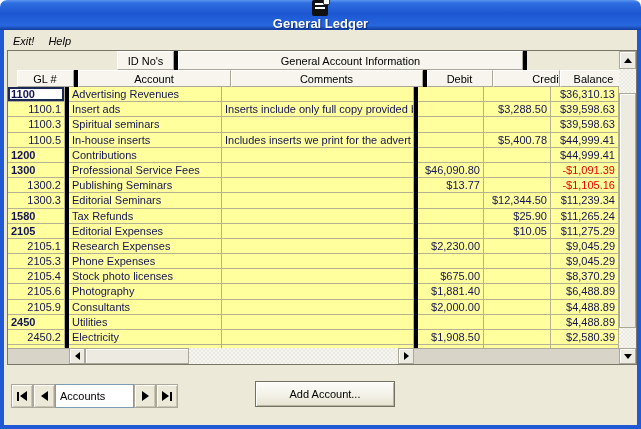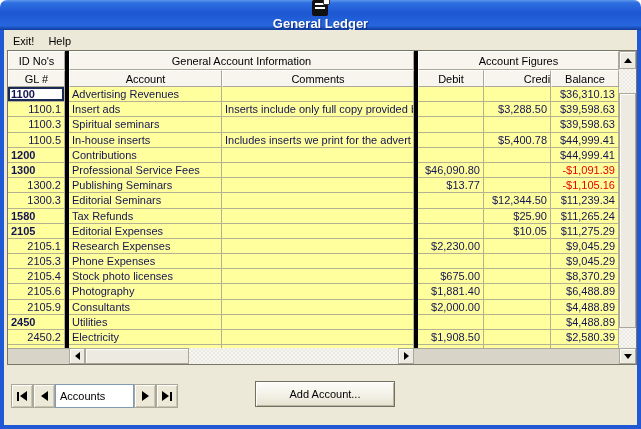--- a/index.html
+++ b/index.html
@@ -27,28 +27,28 @@
   .winbtn.close { background:radial-gradient(circle at 30% 25%, #F0A088 0%, #DD5C40 55%, #BE3218 100%); }
   .glyph-min { width:8px; height:3px; background:#fff; align-self:flex-end; margin:0 auto 3px auto; }
   .glyph-max { width:9px; height:9px; border:2px solid #fff; border-top-width:3px; }
   .glyph-close { font-size:12px; line-height:1; }
 
   
   .body {
     position:absolute; left:0; top:30px; width:641px; height:399px;
     background:#ECE9D8; border:4px solid #2158D4; border-top:none;
   }
-  .menubar { height:21px; display:flex; align-items:center; background:#ECE9D8; padding-left:2px; }
+  .menubar { height:21px; display:flex; align-items:center; background:#ECE9D8; padding-left:2px;font-style:italic; }
   .menu-item { font-size:11px; color:#000; padding:3px 7px; }
 
   
   .grid { position:absolute; left:4px; top:21px; width:628px; height:313px;
     outline:1px solid #7A7667; background:#ECE9D8; }
 
-  .hdr-row { display:flex; }
+  .hdr-row { display:flex;justify-content:center; }
   .hcell { background:#F7F5EE; border:1px solid #ACA899; border-left-color:#FFF; border-top-color:#FFF;
     display:flex; align-items:center; justify-content:center;
     font-size:11px; color:#000; height:100%; overflow:hidden; white-space:nowrap; }
   .ghead { height:19px; } .chead { height:17px; }
   .blackbar { width:4px; background:#000; flex:none; height:100%; }
 
   .w-gl{width:57px;flex:none;} .w-acct{width:153px;flex:none;} .w-com{width:192px;flex:none;}
   .w-deb{width:66px;flex:none;} .w-cred{width:67px;flex:none;padding-left:42px;} .w-bal{width:68px;flex:none;}
   .w-info{width:345px;flex:none;} .w-fig{width:201px;flex:none;}
 
@@ -125,21 +125,20 @@
       <span class="menu-item">Help</span>
     </div>
 
     <div class="grid">
 
       <div class="hdr-row ghead">
         <div class="hcell w-gl">ID No's</div>
         <div class="blackbar"></div>
         <div class="hcell w-info">General Account Information</div>
         <div class="blackbar"></div>
-        <div class="hcell w-fig">Account Figures</div>
       </div>
 
       <div class="hdr-row chead">
         <div class="hcell w-gl">GL #</div>
         <div class="blackbar"></div>
         <div class="hcell w-acct">Account</div>
         <div class="hcell w-com">Comments</div>
         <div class="blackbar"></div>
         <div class="hcell w-deb">Debit</div>
         <div class="hcell w-cred">Credit</div>

